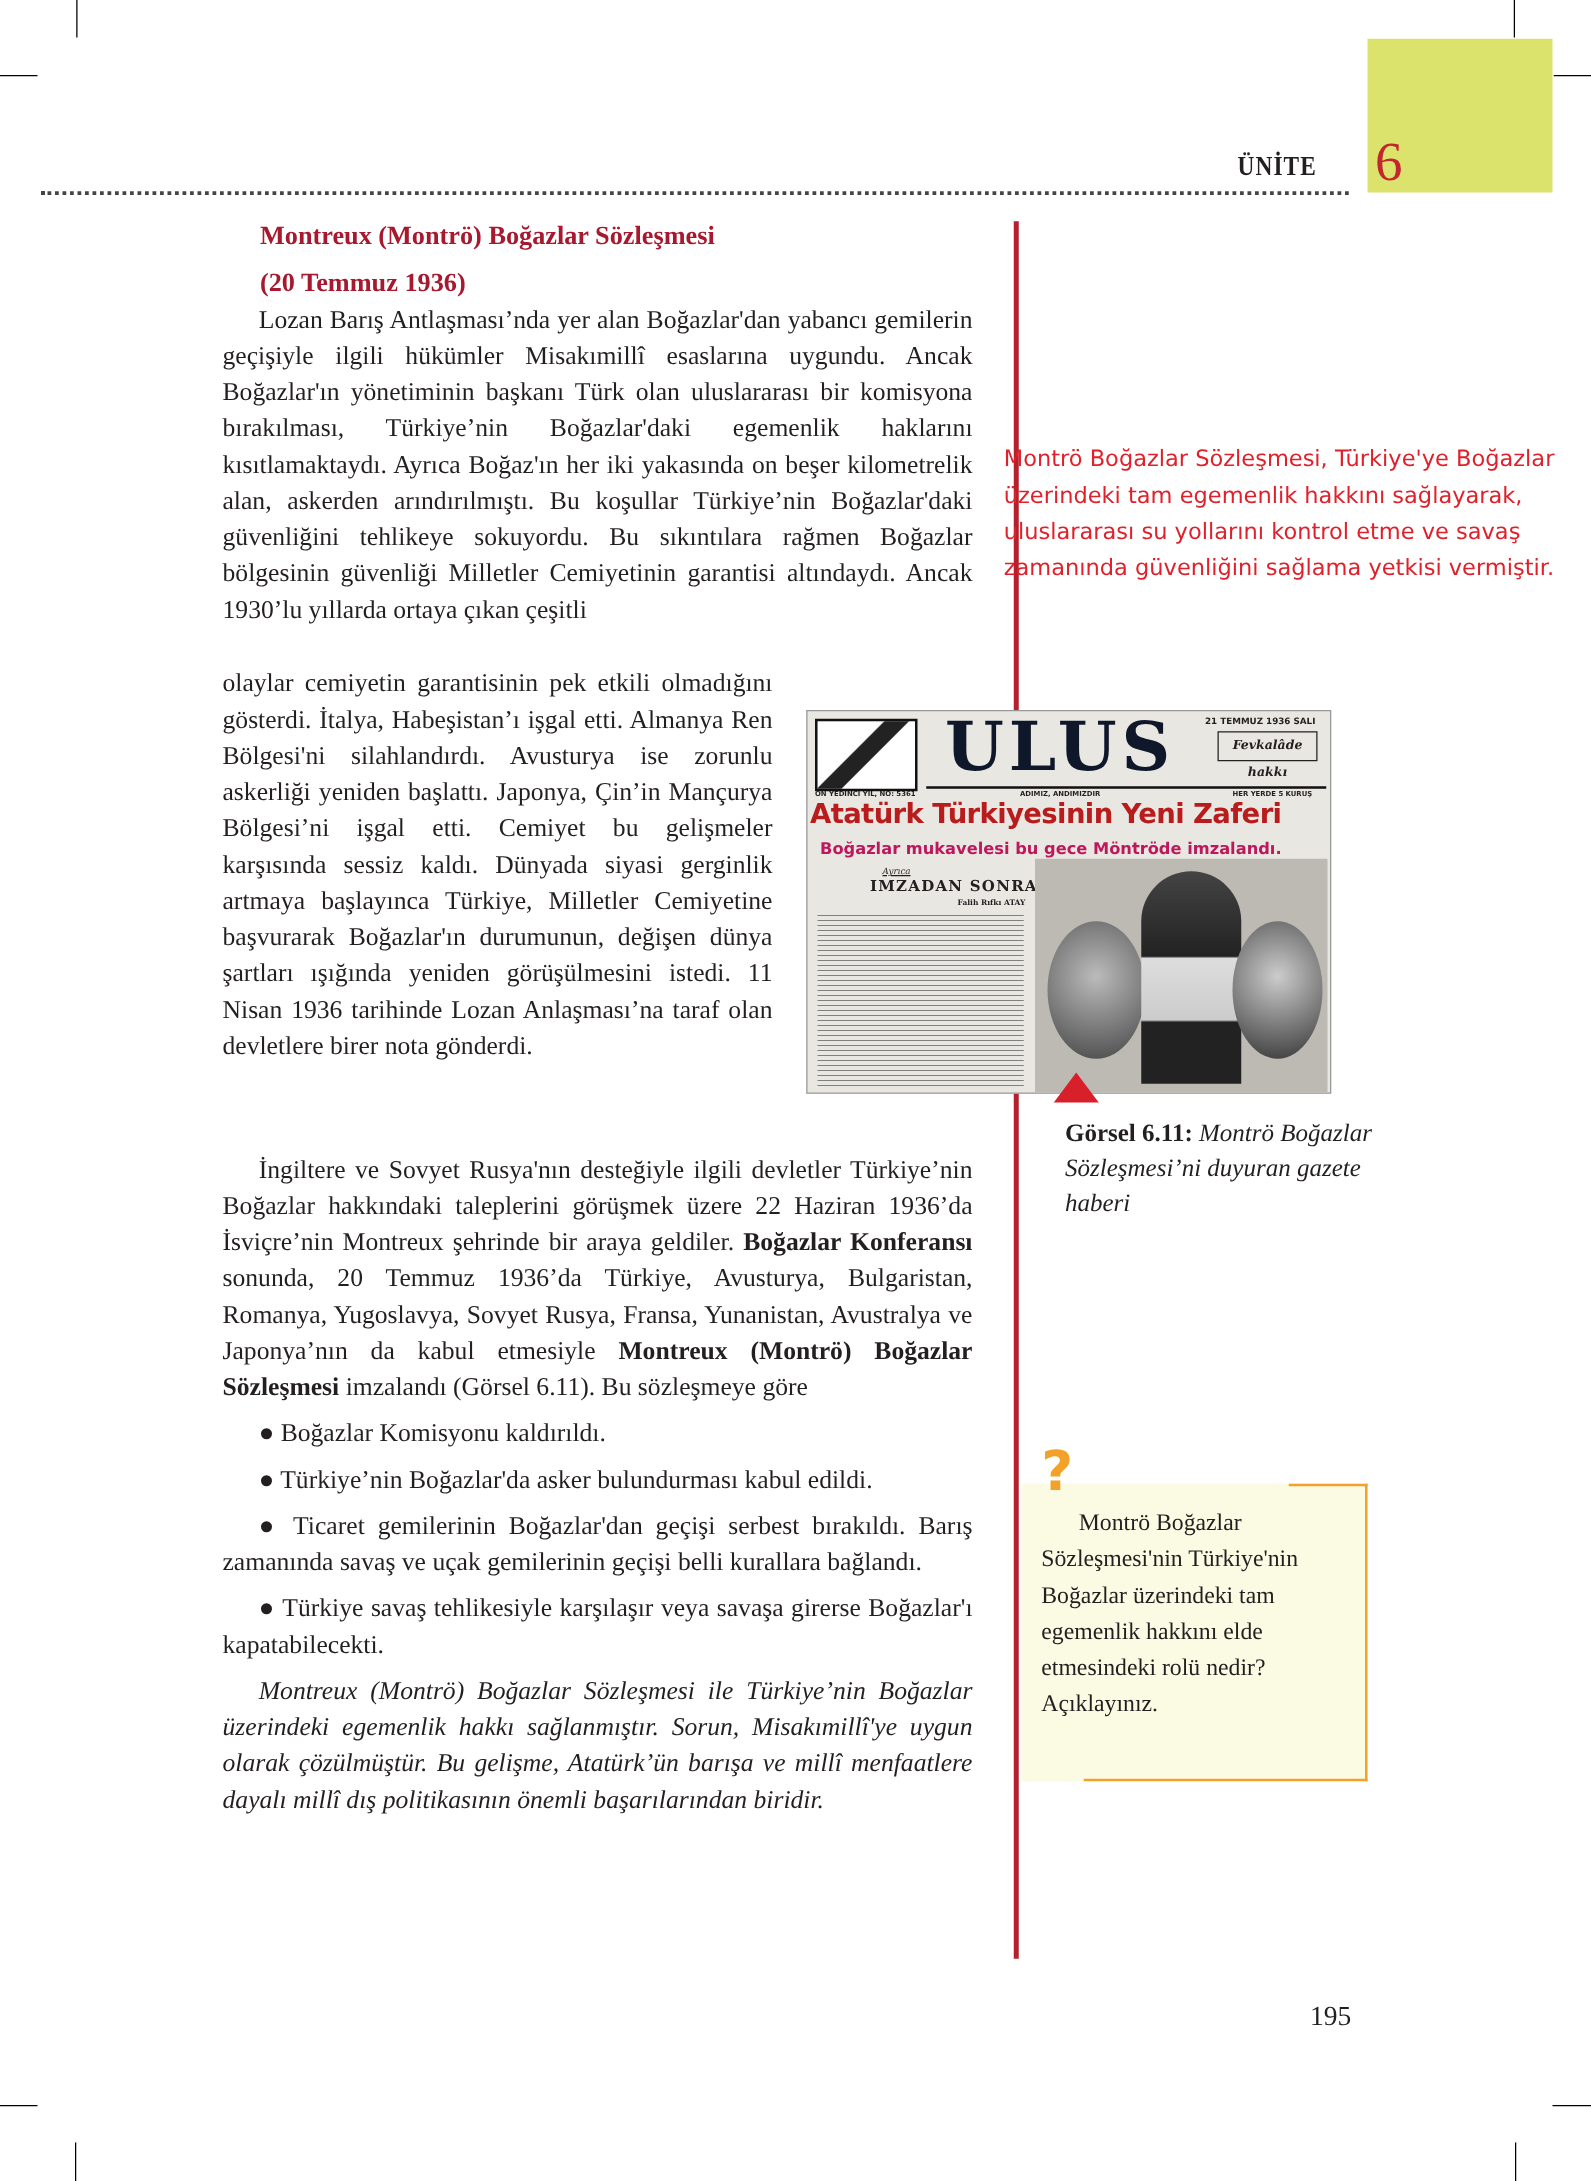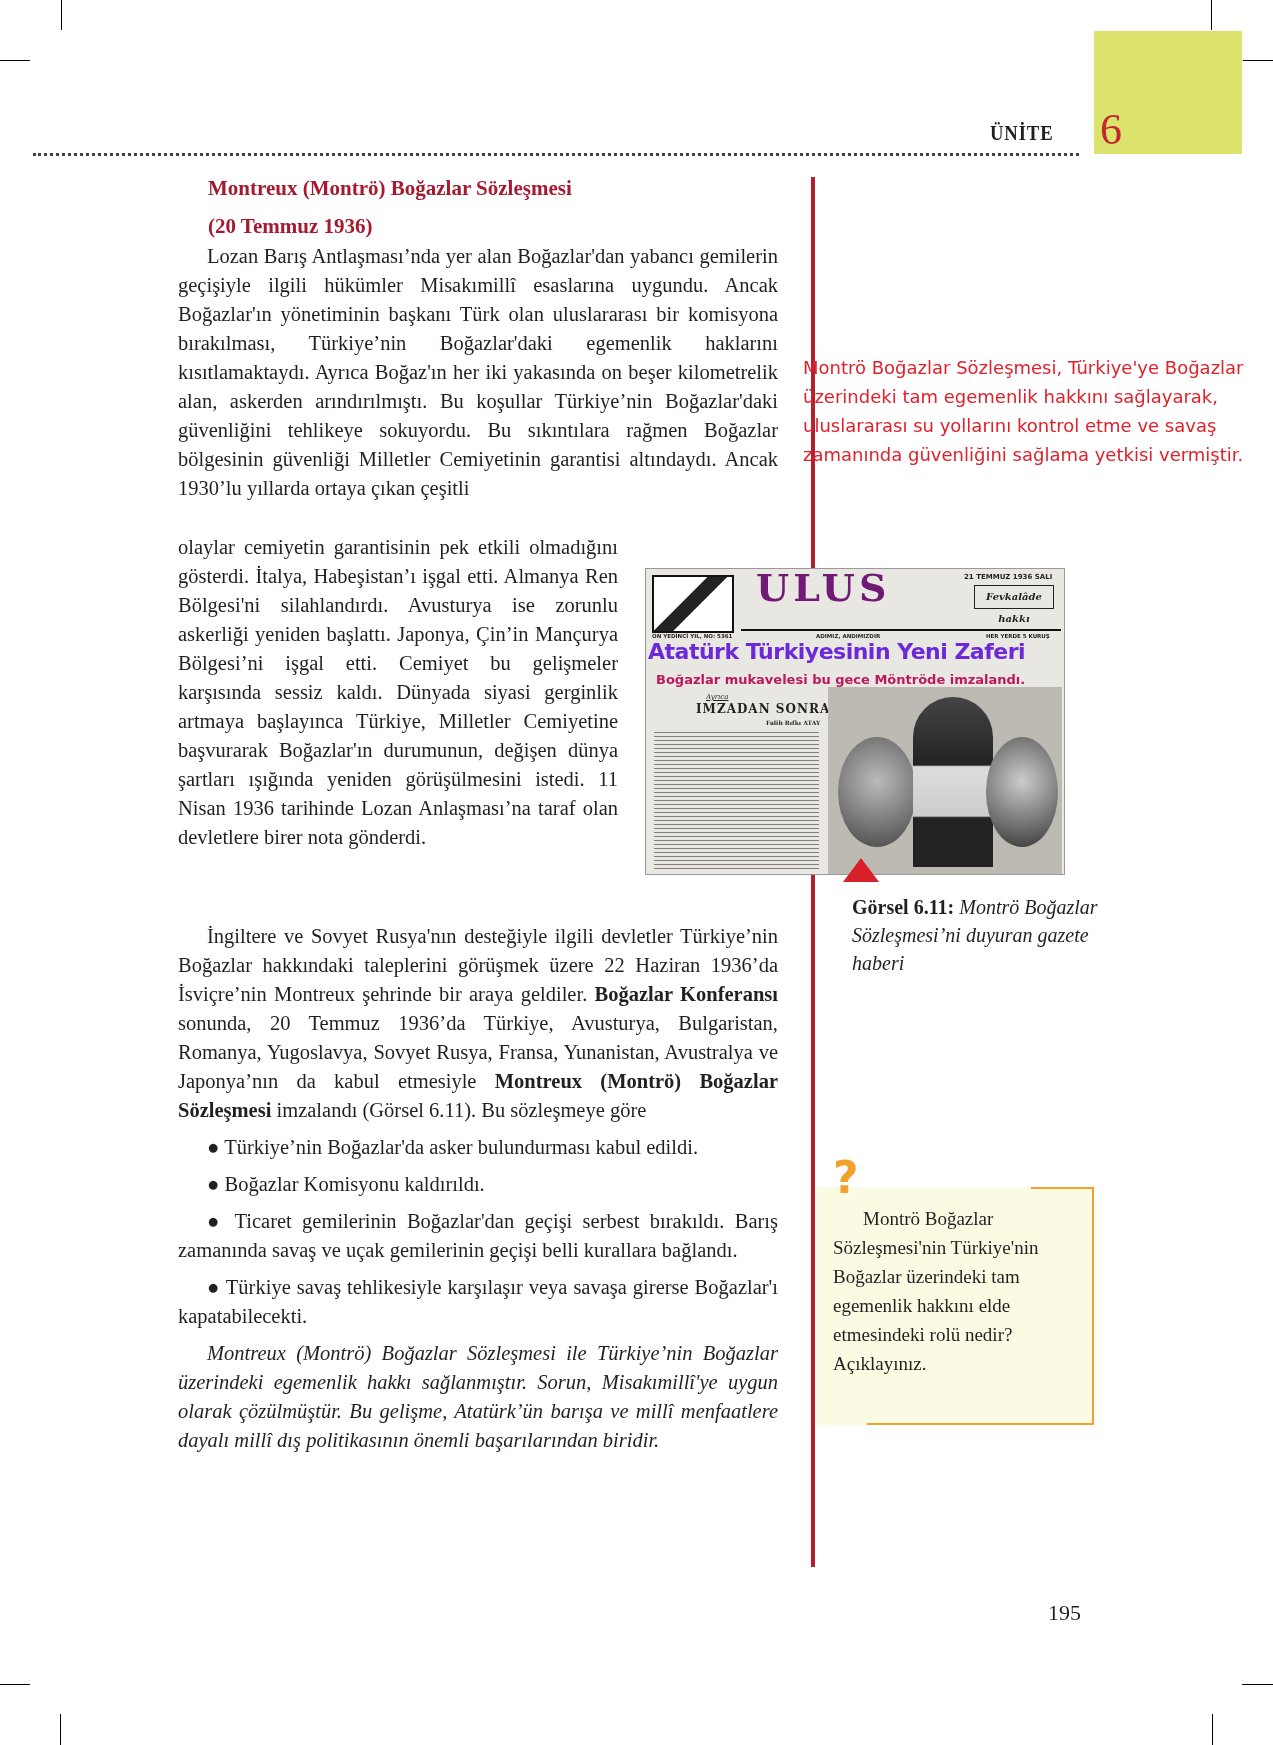--- a/index.html
+++ b/index.html
@@ -53,39 +53,39 @@
 </div>
 
 <div class="col narrow" style="top:533px;">
   <p style="margin:0;">olaylar cemiyetin garantisinin pek etkili olmadığını gösterdi. İtalya, Habeşistan’ı işgal etti. Almanya Ren Bölgesi'ni silahlandırdı. Avusturya ise zorunlu askerliği yeniden başlattı. Japonya, Çin’in Mançurya Bölgesi’ni işgal etti. Cemiyet bu gelişmeler karşısında sessiz kaldı. Dünyada siyasi gerginlik artmaya başlayınca Türkiye, Milletler Cemiyetine başvurarak Boğazlar'ın durumunun, değişen dünya şartları ışığında yeniden görüşülmesini istedi. 11 Nisan 1936 tarihinde Lozan Anlaşması’na taraf olan devletlere birer nota gönderdi.</p>
 </div>
 
 <div class="col" style="top:922px;">
   <p class="p">
     <span>İngiltere ve Sovyet Rusya'nın desteğiyle ilgili devletler Türkiye’nin Boğazlar hakkındaki taleplerini görüşmek üzere 22 Haziran 1936’da İsviçre’nin Montreux şehrinde bir araya geldiler. </span><b>Boğazlar Konferansı</b><span> sonunda, 20 Temmuz 1936’da Türkiye, Avusturya, Bulgaristan, Romanya, Yugoslavya, Sovyet Rusya, Fransa, Yunanistan, Avustralya ve Japonya’nın da kabul etmesiyle </span><b>Montreux (Montrö) Boğazlar Sözleşmesi</b><span> imzalandı (Görsel 6.11). Bu sözleşmeye göre</span>
   </p>
+  <p class="bullet" style="margin-top:8px;">● Boğazlar Komisyonu kaldırıldı.</p>
   <p class="bullet" style="margin-top:8px;">● Türkiye’nin Boğazlar'da asker bulundurması kabul edildi.</p>
-  <p class="bullet" style="margin-top:8px;">● Boğazlar Komisyonu kaldırıldı.</p>
   <p class="bullet" style="margin-top:8px;">● Ticaret gemilerinin Boğazlar'dan geçişi serbest bırakıldı. Barış zamanında savaş ve uçak gemilerinin geçişi belli kurallara bağlandı.</p>
   <p class="bullet" style="margin-top:8px;">● Türkiye savaş tehlikesiyle karşılaşır veya savaşa girerse Boğazlar'ı kapatabilecekti.</p>
   <p class="p" style="margin-top:8px;font-style:italic;">Montreux (Montrö) Boğazlar Sözleşmesi ile Türkiye’nin Boğazlar üzerindeki egemenlik hakkı sağlanmıştır. Sorun, Misakımillî'ye uygun olarak çözülmüştür. Bu gelişme, Atatürk’ün barışa ve millî menfaatlere dayalı millî dış politikasının önemli başarılarından biridir.</p>
 </div>
 
 <div class="annot">Montrö Boğazlar Sözleşmesi, Türkiye'ye Boğazlar üzerindeki tam egemenlik hakkını sağlayarak, uluslararası su yollarını kontrol etme ve savaş zamanında güvenliğini sağlama yetkisi vermiştir.</div>
 
 <div class="news">
   <div style="position:absolute;left:6px;top:6px;width:78px;height:54px;border:2px solid #111;background:linear-gradient(135deg,#fff 40%,#222 41%,#222 55%,#fff 56%);"></div>
-  <div style="position:absolute;left:110px;top:-4px;font-family:'DejaVu Serif',serif;font-weight:bold;font-size:38px;letter-spacing:4px;color:#701a75;">ULUS</div>
+  <div style="position:absolute;left:110px;top:-4px;font-family:'DejaVu Serif',serif;font-weight:bold;font-size:54px;letter-spacing:4px;color:#0f172a;">ULUS</div>
   <div style="position:absolute;left:318px;top:4px;font-size:7px;font-weight:bold;font-family:'DejaVu Sans',sans-serif;">21 TEMMUZ 1936 SALI</div>
   <div style="position:absolute;left:328px;top:16px;width:78px;height:22px;border:1px solid #222;font-size:10px;font-style:italic;font-weight:bold;text-align:center;line-height:22px;">Fevkalâde hakkı</div>
   <div style="position:absolute;left:95px;top:60px;width:320px;border-top:2px solid #111;"></div>
   <div style="position:absolute;left:6px;top:64px;font-size:5.5px;font-weight:bold;font-family:'DejaVu Sans',sans-serif;">ON YEDİNCİ YIL, NO: 5361</div>
   <div style="position:absolute;left:170px;top:64px;font-size:5.5px;font-weight:bold;font-family:'DejaVu Sans',sans-serif;">ADIMIZ, ANDIMIZDIR</div>
   <div style="position:absolute;left:340px;top:64px;font-size:5.5px;font-weight:bold;font-family:'DejaVu Sans',sans-serif;">HER YERDE 5 KURUŞ</div>
-  <div style="position:absolute;left:2px;top:70px;width:414px;font-family:'DejaVu Sans',sans-serif;font-weight:bold;font-size:22px;color:#6d28d9;white-space:nowrap;letter-spacing:-0.5px;">Atatürk Türkiyesinin Yeni Zaferi</div>
+  <div style="position:absolute;left:2px;top:70px;width:414px;font-family:'DejaVu Sans',sans-serif;font-weight:bold;font-size:22px;color:#b91c1c;white-space:nowrap;letter-spacing:-0.5px;">Atatürk Türkiyesinin Yeni Zaferi</div>
   <div style="position:absolute;left:10px;top:103px;font-family:'DejaVu Sans',sans-serif;font-weight:bold;font-size:13px;color:#be185d;white-space:nowrap;">Boğazlar mukavelesi bu gece Möntröde imzalandı.</div>
   <div style="position:absolute;left:60px;top:124px;font-size:7px;font-style:italic;text-decoration:underline;">Ayrıca</div>
   <div style="position:absolute;left:50px;top:133px;font-size:12px;font-weight:bold;letter-spacing:1px;">IMZADAN SONRA</div>
   <div style="position:absolute;left:120px;top:150px;font-size:6px;font-weight:bold;">Falih Rıfkı ATAY</div>
   <div style="position:absolute;left:8px;top:160px;width:165px;height:140px;background:repeating-linear-gradient(#e9e7e2 0 3px,#555 3px 4px);opacity:0.7;"></div>
   <div style="position:absolute;left:182px;top:118px;width:234px;height:190px;background:#bdbab3;">
     <div style="position:absolute;left:10px;top:50px;width:78px;height:110px;border-radius:50%;background:radial-gradient(circle at 50% 40%,#bbb,#444);"></div>
     <div style="position:absolute;left:85px;top:10px;width:80px;height:170px;background:linear-gradient(#444,#222 40%,#ddd 41%,#ccc 70%,#222 71%);border-radius:40px 40px 0 0;"></div>
     <div style="position:absolute;left:158px;top:50px;width:72px;height:110px;border-radius:50%;background:radial-gradient(circle at 50% 40%,#ccc,#333);"></div>
   </div>

